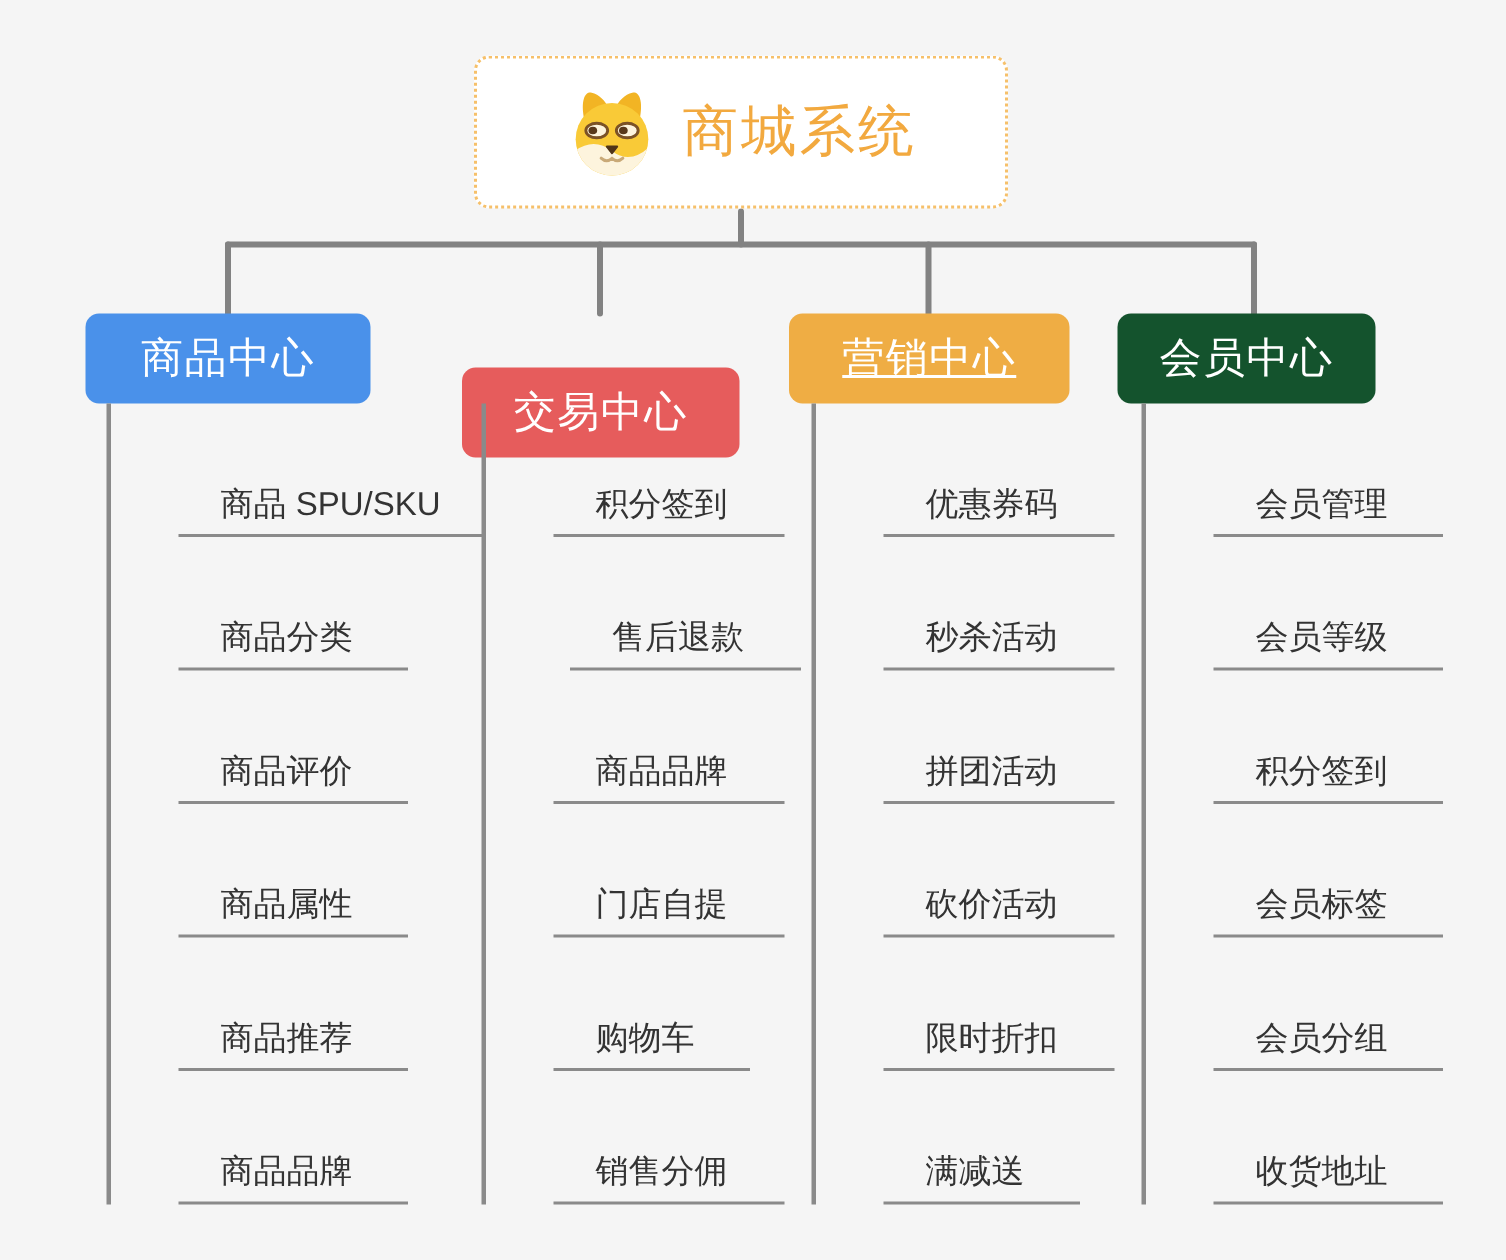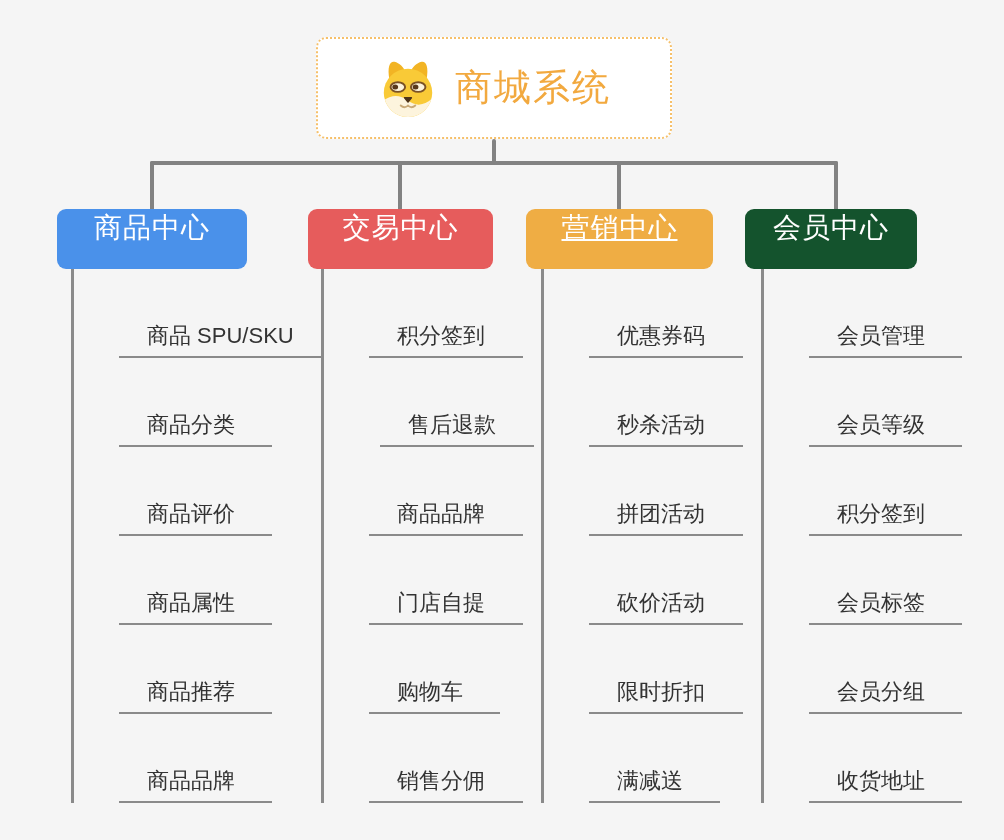--- a/index.html
+++ b/index.html
@@ -17,21 +17,21 @@
     background:#ffffff;border:2px dotted #f6c06a;border-radius:10px;
     box-sizing:border-box;display:flex;align-items:center;justify-content:center;gap:16px;
     cursor:pointer;
     font-family:Liberation Serif, serif;
   }
   .root-label{font-size:37px;letter-spacing:2px;font-weight:400;}
   .doge{width:62px;height:62px;display:inline-block;}
   .doge svg{width:100%;height:100%;display:block;}
   .branch{
     position:absolute;top:209px;height:60px;border-radius:9px;
-    display:flex;align-items:flex-start;justify-content:center;
+    display:flex;align-items:center;justify-content:center;
     color:#ffffff;font-size:28px;letter-spacing:1px;cursor:pointer;
   }
   .child{
     position:absolute;height:38px;box-sizing:border-box;
     border-bottom:2px solid #8a8a8a;
     padding:0 0 5px 28px;
     display:flex;align-items:flex-end;
     font-size:22px;color:#333333;cursor:pointer;white-space:nowrap;margin-left:48px;
   }
 </style>
@@ -64,21 +64,21 @@
         <path d="M28.5 42 L35.5 42 L32 46.5 Z" fill="#4f3418" stroke="#4f3418" stroke-width="1.5" stroke-linejoin="round"></path>
         <path d="M24.5 50 Q28.2 53.5 32 50.2 Q35.8 53.5 39.5 50" stroke="#c9a977" stroke-width="2" fill="none" stroke-linecap="round"></path>
       </svg>
     </span>
     <span class="root-label" style="color: rgb(242, 169, 63);">商城系统</span>
   </div>
 
   <div class="branch" style="left: 57px; width: 190px; background: rgb(74, 145, 234);">
     <span>商品中心</span>
   </div>
-  <div class="branch" style="left: 308px; width: 185px; background: rgb(230, 92, 92);">
+  <div class="branch" style="left: 308px; width: 185px; background: rgb(230, 92, 92); margin-top: 36px;">
     <span>交易中心</span>
   </div>
   <div class="branch" style="left: 526px; width: 187px; background: rgb(239, 173, 68); text-decoration: underline;">
     <span>营销中心</span>
   </div>
   <div class="branch" style="left: 745px; width: 172px; background: #14532d;">
     <span>会员中心</span>
   </div>
 
   <div class="colline" style="left:71px"></div>

